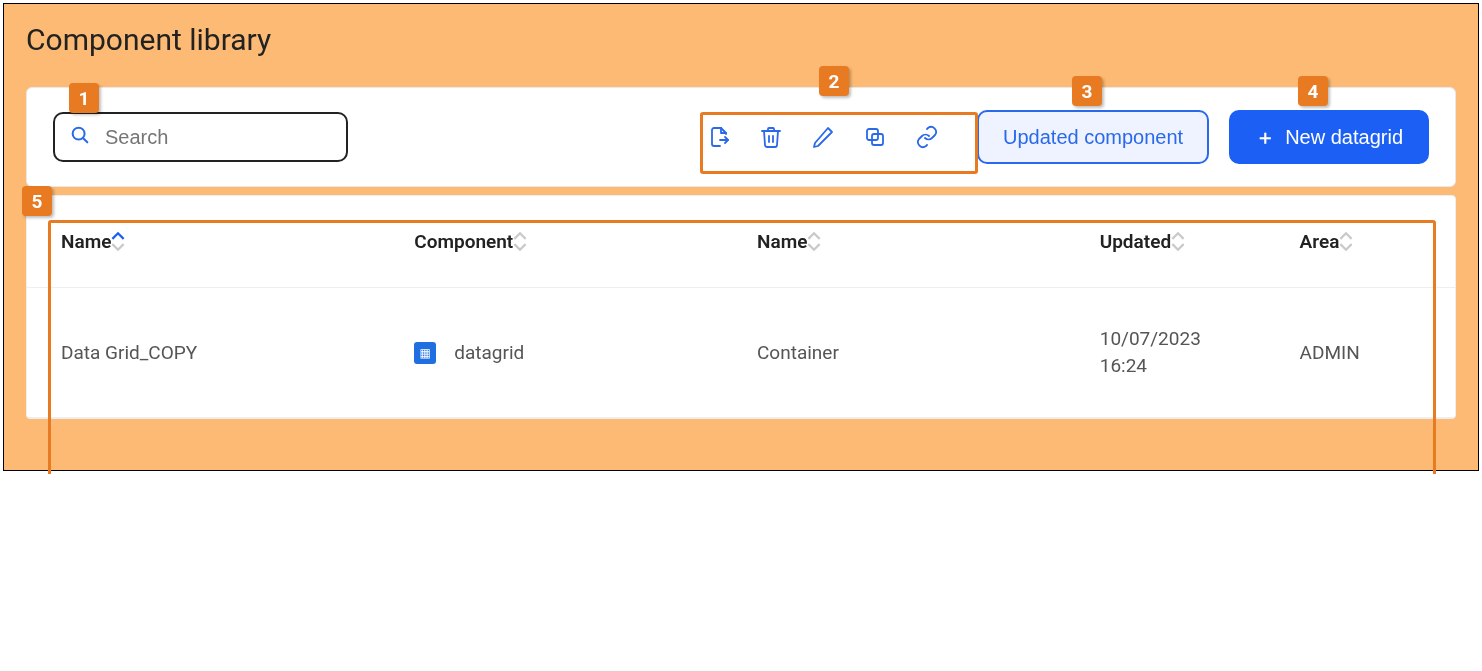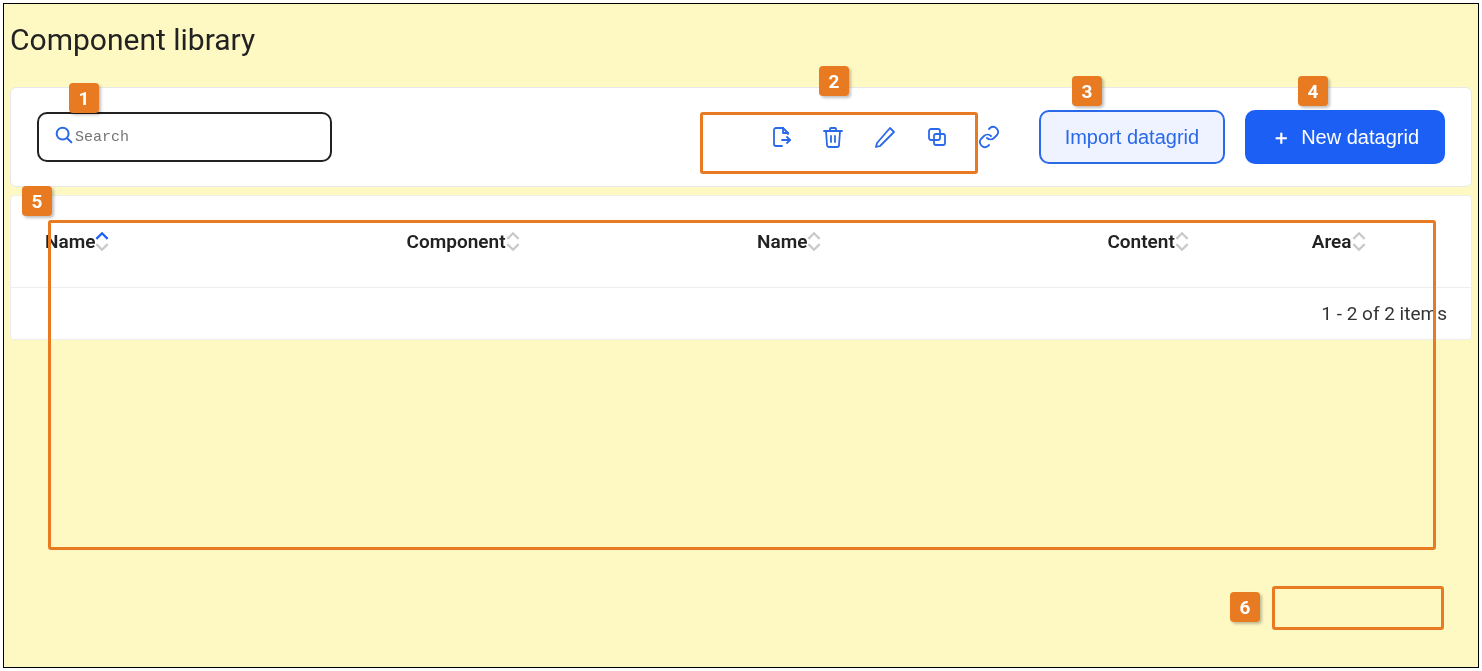--- a/index.html
+++ b/index.html
@@ -5,24 +5,24 @@
   * { box-sizing: border-box; margin: 0; padding: 0; }
   body {
     font-family: -apple-system, BlinkMacSystemFont, "Segoe UI", Roboto, Arial, sans-serif;
     background: #fff;
     padding: 3px;
     width: 1482px;
   }
   .frame {
     border: 1px solid #000;
     width: 100%;
-    height: 665px;
-    padding: 18px 6px;
+    height: 468px;
+    padding: 18px 22px;
     position: relative;
-    background: #fef9c3;
+    background: #fdba74;
   }
   .page-title {
     font-size: 30px;
     font-weight: 400;
     color: #222;
     margin-bottom: 30px;
   }
   .toolbar-card {
     border: 1px solid #e8e8e8;
     border-radius: 6px;
@@ -40,25 +40,24 @@
     border-radius: 10px;
     height: 50px;
     width: 295px;
     padding: 0 14px;
     background: #fff;
   }
   .search-wrap svg { flex: 0 0 auto; }
   .search-wrap input {
     border: none;
     outline: none;
-    font-size: 15px;
-    margin-left: 0;
+    font-size: 20px;
+    margin-left: 14px;
     width: 100%;
     background: transparent;
-    font-family: Liberation Mono, monospace;
   }
   .spacer { flex: 1; }
   .action-bar {
     display: flex;
     align-items: center;
     gap: 28px;
     padding: 10px 18px;
   }
   .icon-btn {
     display: inline-flex;
@@ -212,21 +211,21 @@
           </svg>
       </span>
       <span class="icon-btn">
         <svg width="24" height="24" viewBox="0 0 24 24" fill="none" stroke="#2a69ea" stroke-width="1.8" stroke-linecap="round" stroke-linejoin="round">
             <path d="M10 13a5 5 0 0 0 7 0l3-3a5 5 0 0 0-7-7l-1 1"></path>
             <path d="M14 11a5 5 0 0 0-7 0l-3 3a5 5 0 0 0 7 7l1-1"></path>
           </svg>
       </span>
     </div>
 
-    <button class="btn btn-outline">Import datagrid</button>
+    <button class="btn btn-outline">Updated component</button>
 
     <button class="btn btn-primary">
       <span class="plus">＋</span>
       <span>New datagrid</span>
     </button>
   </div>
 
   <div class="table-card">
     <table>
       <thead>
@@ -265,21 +264,21 @@
                     <path d="M1 7 L6 2 L11 7" fill="none" stroke="#c9c9c9" stroke-width="2"></path>
                   </svg>
                 <svg width="14" height="9" viewBox="0 0 12 8">
                     <path d="M1 1 L6 6 L11 1" fill="none" stroke="#c9c9c9" stroke-width="2"></path>
                   </svg>
               </span>
             </span>
           </th>
           <th style="width:14%">
             <span class="th-inner">
-              <span>Content</span>
+              <span>Updated</span>
               <span class="sort-arrows">
                 <svg width="14" height="9" viewBox="0 0 12 8">
                     <path d="M1 7 L6 2 L11 7" fill="none" stroke="#c9c9c9" stroke-width="2"></path>
                   </svg>
                 <svg width="14" height="9" viewBox="0 0 12 8">
                     <path d="M1 1 L6 6 L11 1" fill="none" stroke="#c9c9c9" stroke-width="2"></path>
                   </svg>
               </span>
             </span>
           </th>
@@ -292,26 +291,35 @@
                   </svg>
                 <svg width="14" height="9" viewBox="0 0 12 8">
                     <path d="M1 1 L6 6 L11 1" fill="none" stroke="#c9c9c9" stroke-width="2"></path>
                   </svg>
               </span>
             </span>
           </th>
         </tr>
       </thead>
       <tbody id="tbody">
+          <tr>
+            <td>Data Grid_COPY</td>
+            <td>
+              <span class="comp-cell">
+                <span class="comp-icon blue">▦</span>
+                <span>datagrid</span>
+              </span>
+            </td>
+            <td>Container</td>
+            <td class="updated-cell">10/07/2023<br>16:24</td>
+            <td>ADMIN</td>
+          </tr>
         </tbody>
     </table>
 
-    <div class="pager">
-      <span>1 - 2 of 2 items</span>
-    </div>
   </div>
 
   <div class="callout" style="left:65px; top:79px;">1</div>
   <div class="callout" style="left:815px; top:62px;">2</div>
   <div class="hl" style="left:696px; top:108px; width:278px; height:62px;"></div>
   <div class="callout" style="left:1068px; top:72px;">3</div>
   <div class="callout" style="left:1294px; top:72px;">4</div>
   <div class="callout" style="left:18px; top:182px;">5</div>
   <div class="hl" style="left:44px; top:216px; width:1388px; height:330px;"></div>
   <div class="callout" style="left:1226px; top:588px;">6</div>

